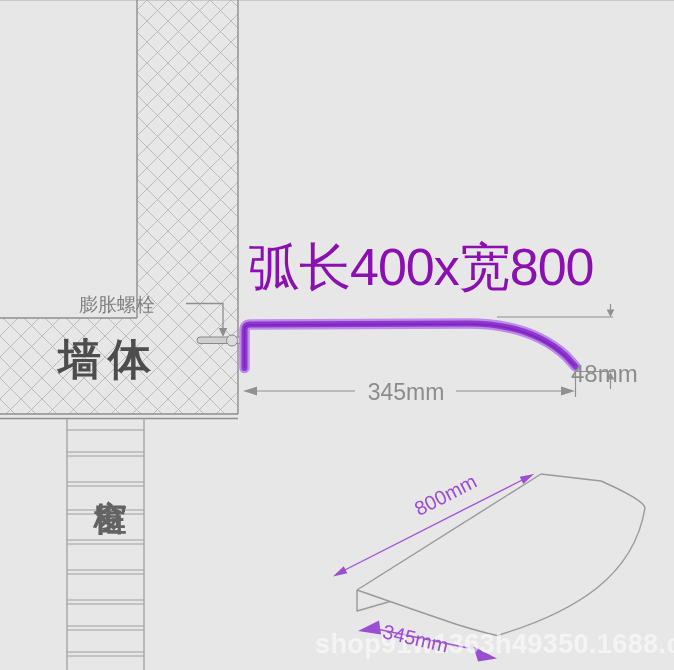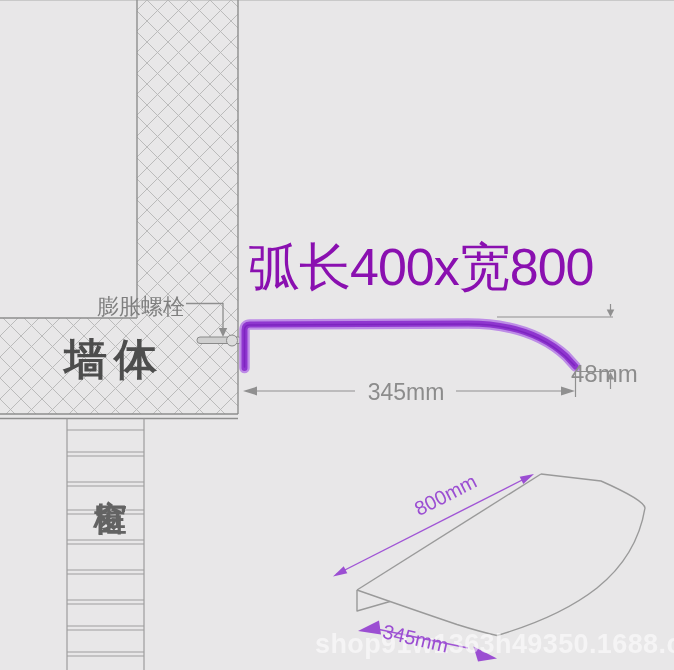--- a/index.html
+++ b/index.html
@@ -12,22 +12,22 @@
     --watermark:rgba(255,255,255,0.55);
   }
   *{margin:0;padding:0;box-sizing:border-box;}
   html,body{width:674px;height:670px;}
   body{font-family:"Liberation Sans", sans-serif;background:var(--background);}
   .stage{position:relative;width:674px;height:670px;overflow:hidden;background:var(--background);}
   .stage svg{position:absolute;left:0;top:0;z-index:1;}
   .topline{position:absolute;left:0;top:0;width:674px;height:1px;background:#c9c9c9;z-index:0;}
   .label{position:absolute;z-index:3;white-space:nowrap;}
   .title{left:248px;top:233px;font-size:52px;font-weight:400;color:var(--accent_purple);letter-spacing:-1px;}
-  .bolt-label{left:97px;top:292px;font-size:22px;color:var(--text_gray);}
-  .wall-label{left:64px;top:331px;font-size:43px;font-weight:700;color:var(--text_dark);letter-spacing:7px;}
+  .bolt-label{left:79px;top:292px;font-size:19px;color:var(--text_gray);}
+  .wall-label{left:58px;top:331px;font-size:43px;font-weight:700;color:var(--text_dark);letter-spacing:7px;}
   .window-label{left:87px;top:473px;font-size:33px;font-weight:700;color:#636363;
     writing-mode:vertical-rl;text-orientation:upright;letter-spacing:3px;}
   .dim{color:var(--dim_gray);}
   .dim-345{left:357px;top:379px;width:98px;text-align:center;font-size:23px;}
   .dim-48{left:571px;top:329px;font-size:24px;margin-top:31px;}
   .iso-dim{color:var(--dim_purple);font-size:20px;}
   .dim-800{left:416px;top:499px;transform:rotate(-27deg);transform-origin:left center;}
   .dim-345b{left:383px;top:620px;transform:rotate(13deg);transform-origin:left center;}
   .watermark{position:absolute;left:315px;top:629px;z-index:2;font-size:27px;font-weight:700;
     color:var(--watermark);letter-spacing:0.4px;white-space:nowrap;}

